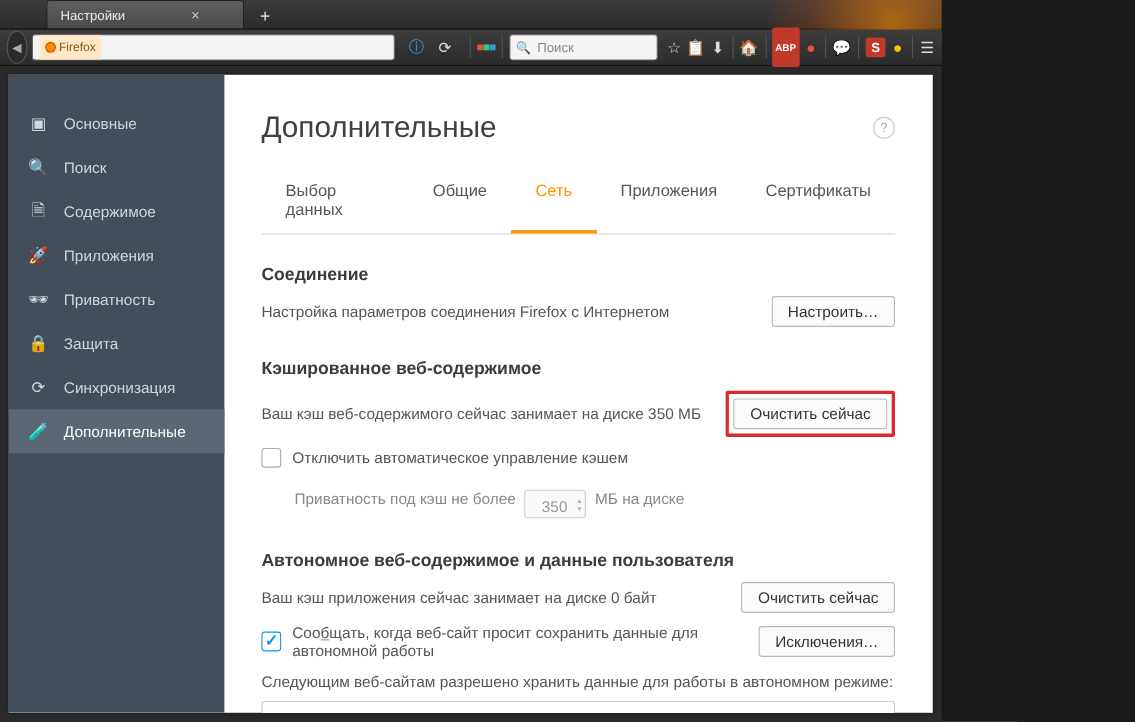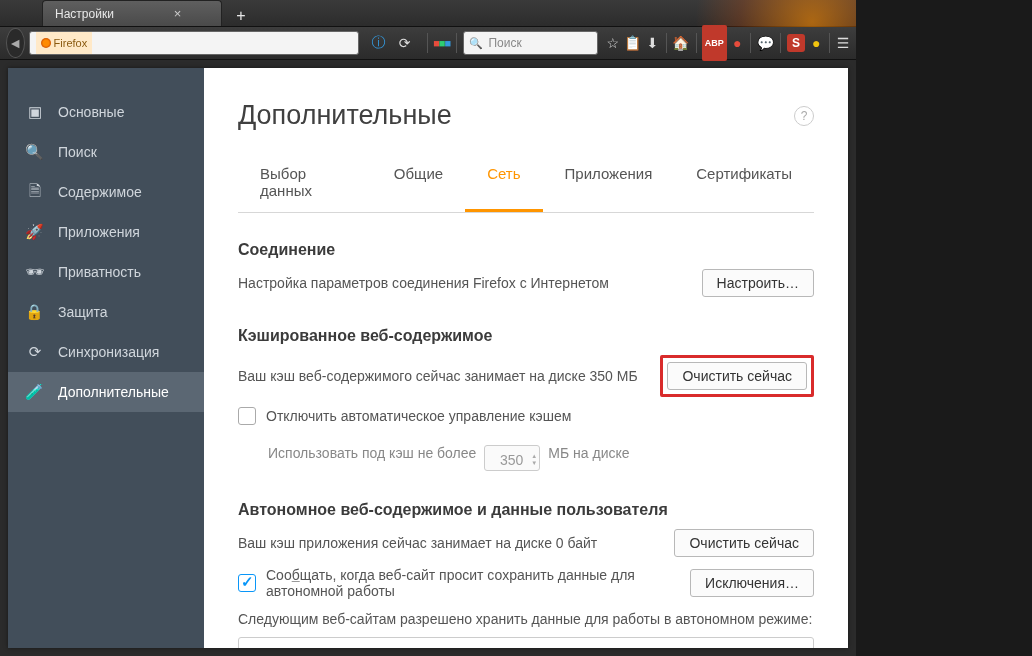--- a/index.html
+++ b/index.html
@@ -177,21 +177,21 @@
             <div class="desc">Ваш кэш веб-содержимого сейчас занимает на диске 350 МБ</div>
             <span class="highlight">
               <button class="btn">Очистить сейчас</button>
             </span>
           </div>
           <label class="chk-row">
             <input type="checkbox" class="chk" style="">
             <span>Отключить автоматическое управление кэшем</span>
           </label>
           <div class="indent">
-            <span>Использовать под кэш не более</span>
+            <span>Приватность под кэш не более</span>
             <span class="numbox">350</span>
             <span>МБ на диске</span>
           </div>
         </div>
 
         <div class="section">
           <div class="sec-title">Автономное веб-содержимое и данные пользователя</div>
           <div class="row">
             <div class="desc">Ваш кэш приложения сейчас занимает на диске 0 байт</div>
             <button class="btn">Очистить сейчас</button>

